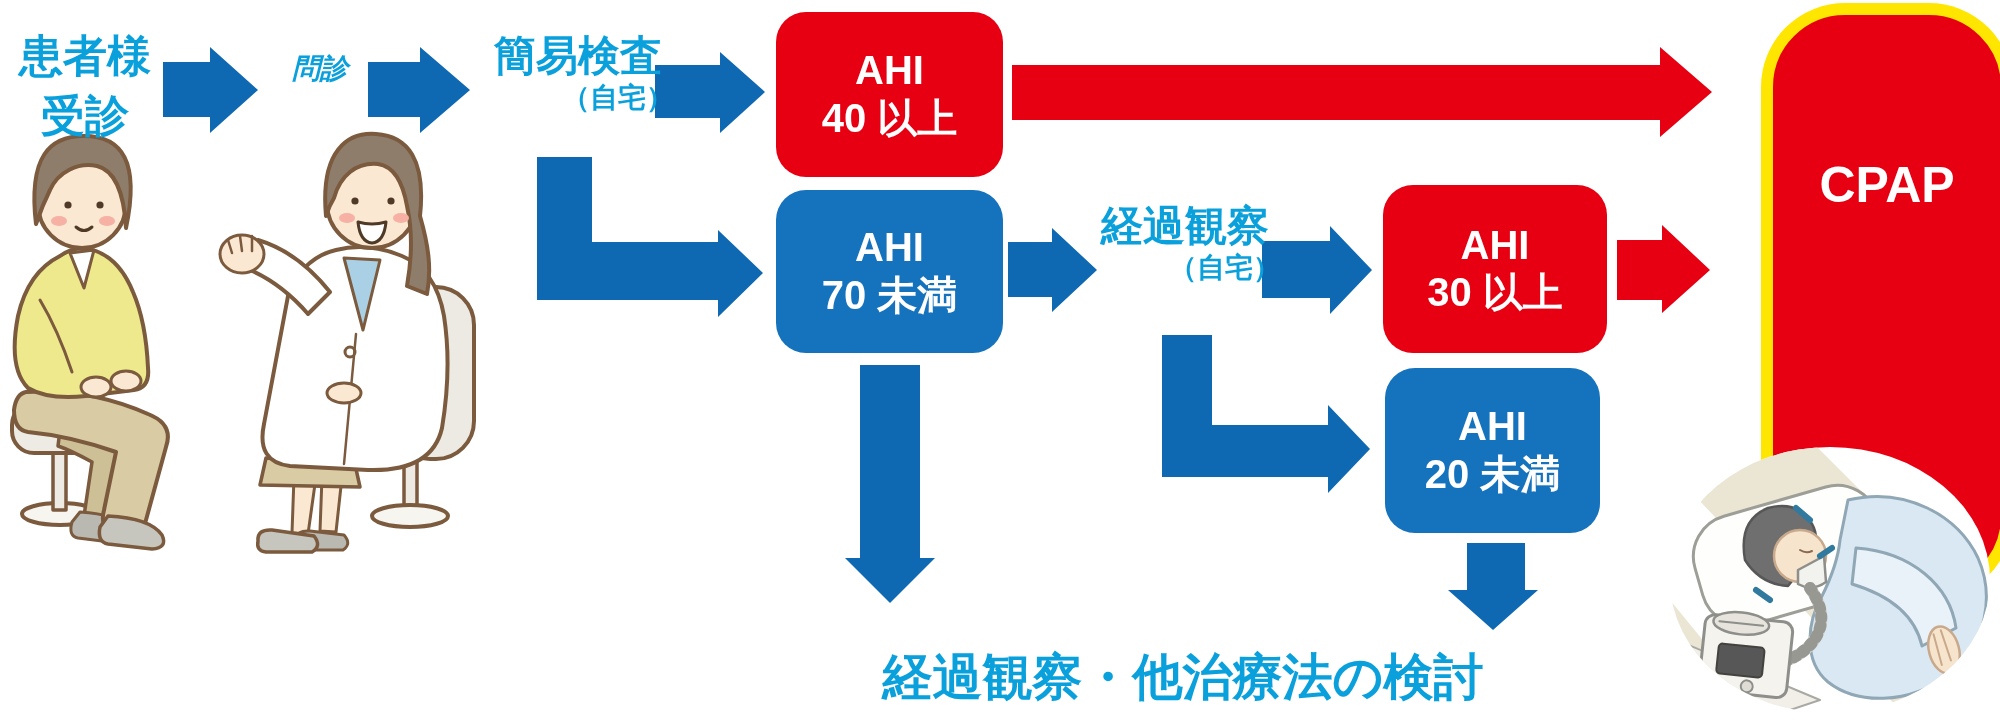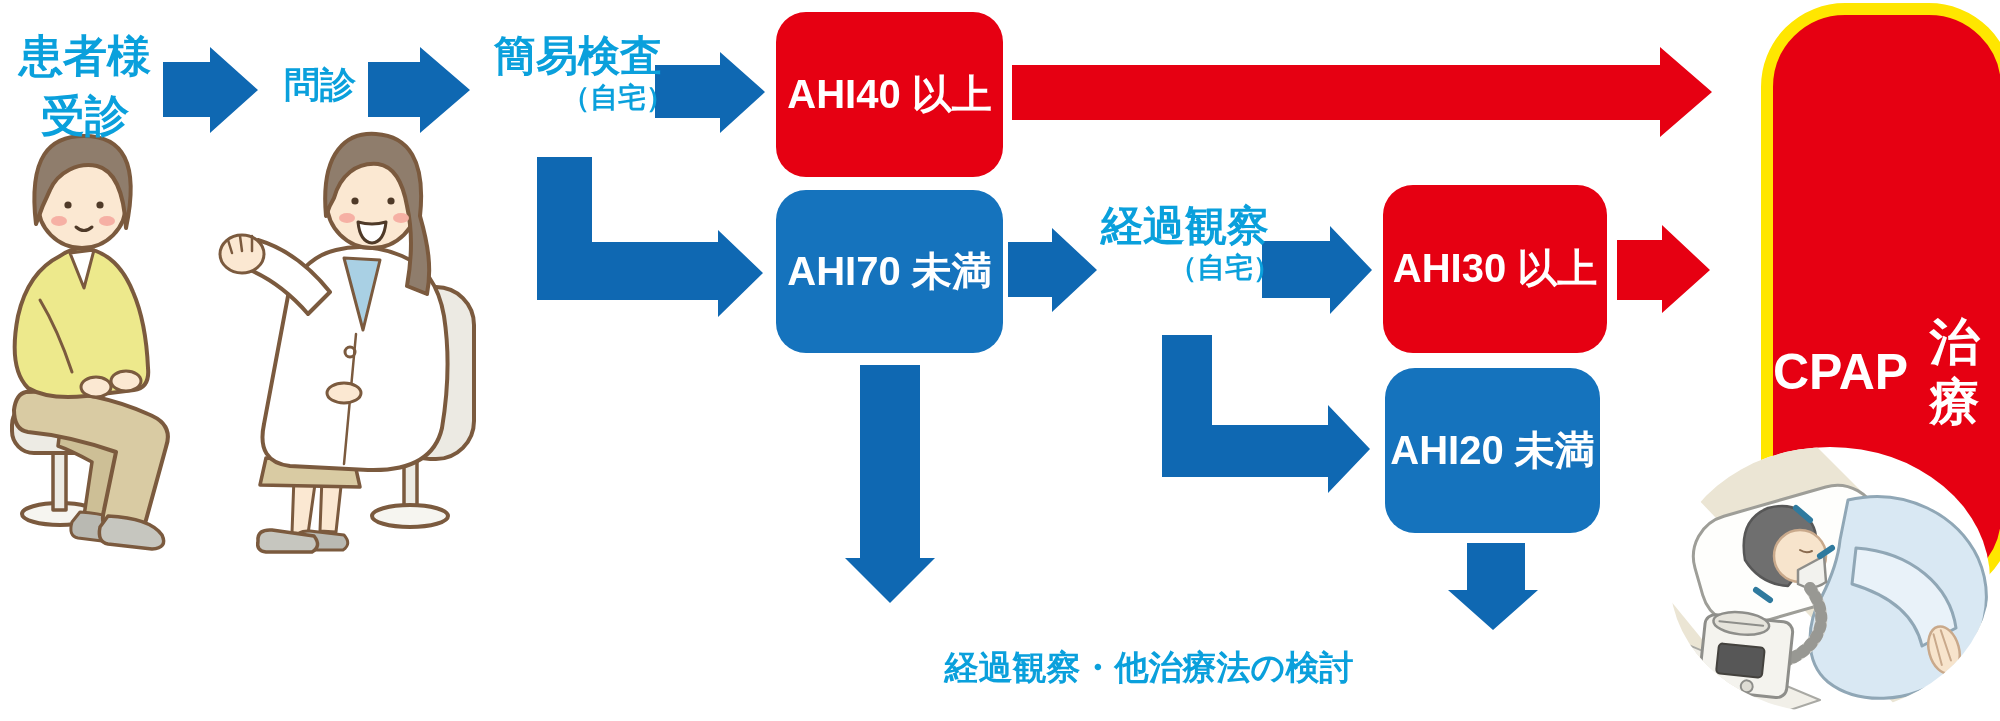--- a/index.html
+++ b/index.html
@@ -3,38 +3,38 @@
 <meta charset="utf-8">
 <style>
   html,body{margin:0;padding:0;background:#fff;}
   body{font-family:"Liberation Sans","DejaVu Sans",sans-serif;}
   .stage{position:relative;width:2000px;height:721px;background:#ffffff;overflow:hidden;}
   svg.layer{position:absolute;left:0;top:0;width:2000px;height:721px;}
   #arrows{z-index:0;}
   #art{z-index:2;pointer-events:none;}
   .ab{fill:var(--arrow-blue);}
   .ar{fill:var(--red);}
-  .node{position:absolute;z-index:1;display:flex;flex-direction:row;align-items:center;justify-content:center;
+  .node{position:absolute;z-index:1;display:flex;flex-direction:column;align-items:center;justify-content:center;
         color:#fff;font-weight:bold;font-size:40px;line-height:1.18;border-radius:30px;text-align:center;}
   .node .bl{display:block;}
   #ahi40over{left:776px;top:12px;width:227px;height:165px;background:var(--red);}
   #ahi40under{left:776px;top:190px;width:227px;height:163px;background:var(--box-blue);}
   #ahi20over{left:1383px;top:185px;width:224px;height:168px;background:var(--red);}
   #ahi20under{left:1385px;top:368px;width:215px;height:165px;background:var(--box-blue);}
   #cpap{left:1713px;top:3px;width:252px;height:597px;background:var(--red);
         border:12px solid var(--yellow);border-radius:84px;box-sizing:border-box;
         justify-content:flex-start;padding-top:140px;font-size:50px;line-height:1.2;margin-left:48px;}
   .lbl{position:absolute;z-index:3;color:var(--light-blue);font-weight:bold;text-align:center;line-height:1.25;}
   #patientVisit{left:0;top:26px;width:142px;font-size:44px;line-height:1.36;margin-left:14px;}
-  #interview{left:248px;top:62px;width:144px;font-size:36px;}
+  #interview{left:248px;top:51px;width:144px;font-size:28px;font-style:italic;}
   #simpleTest{left:482px;top:24px;width:192px;margin-top:8px;}
   #detailedTest{left:1089px;top:202px;width:192px;}
   .l1{font-size:42px;display:block;line-height:1.15;}
   .l2{font-size:28px;display:block;line-height:1.25;text-align:right;}
-  #followup{left:768px;top:646px;width:762px;font-size:34px;}
+  #followup{left:802px;top:646px;width:762px;font-size:50px;}
 </style>
 </head>
 <body>
 
 <div class="stage">
 
   <svg id="arrows" class="layer" viewBox="0 0 2000 721">
     <polygon class="ab" points="163,62 210,62 210,47 258,90 210,133 210,117 163,117"></polygon>
     <polygon class="ab" points="368,62 420,62 420,47 470,90 420,133 420,117 368,117"></polygon>
     <polygon class="ab" points="655,65 720,65 720,52 765,92 720,133 720,118 655,118"></polygon>
@@ -59,21 +59,20 @@
   <div class="node" id="ahi20over">
     <span class="bl">AHI</span>
     <span class="bl">30 以上</span>
   </div>
   <div class="node" id="ahi20under">
     <span class="bl">AHI</span>
     <span class="bl">20 未満</span>
   </div>
   <div class="node" id="cpap">
     <span class="bl">CPAP</span>
-    <span class="bl">治療</span>
   </div>
 
   <div class="lbl" id="patientVisit">
     <span class="bl">患者様</span>
     <span class="bl">受診</span>
   </div>
   <div class="lbl" id="interview">問診</div>
   <div class="lbl" id="simpleTest">
     <span class="l1">簡易検査</span>
     <span class="l2">（自宅）</span>

